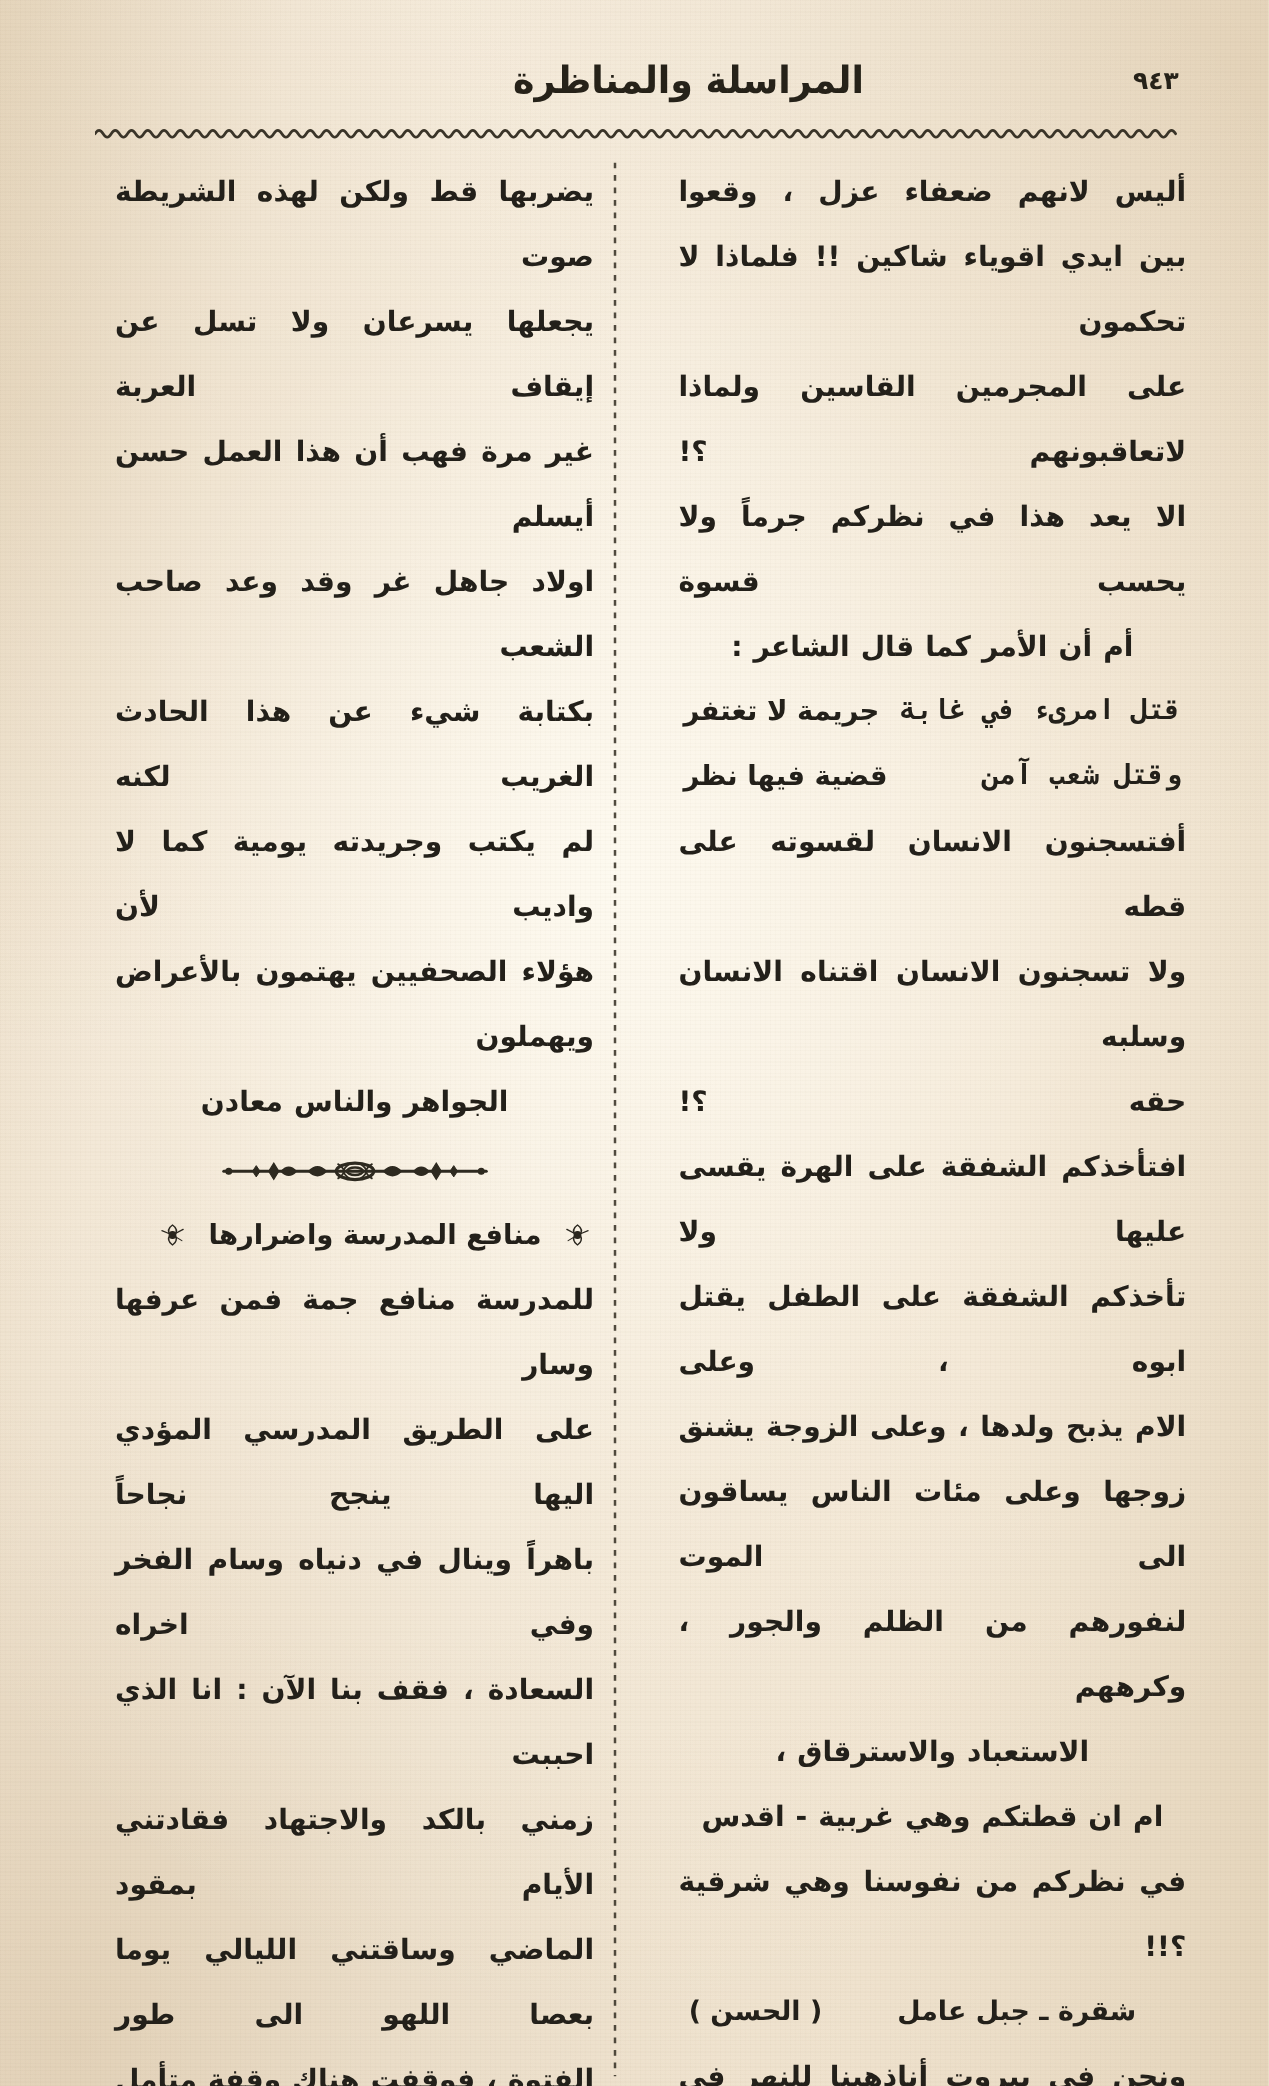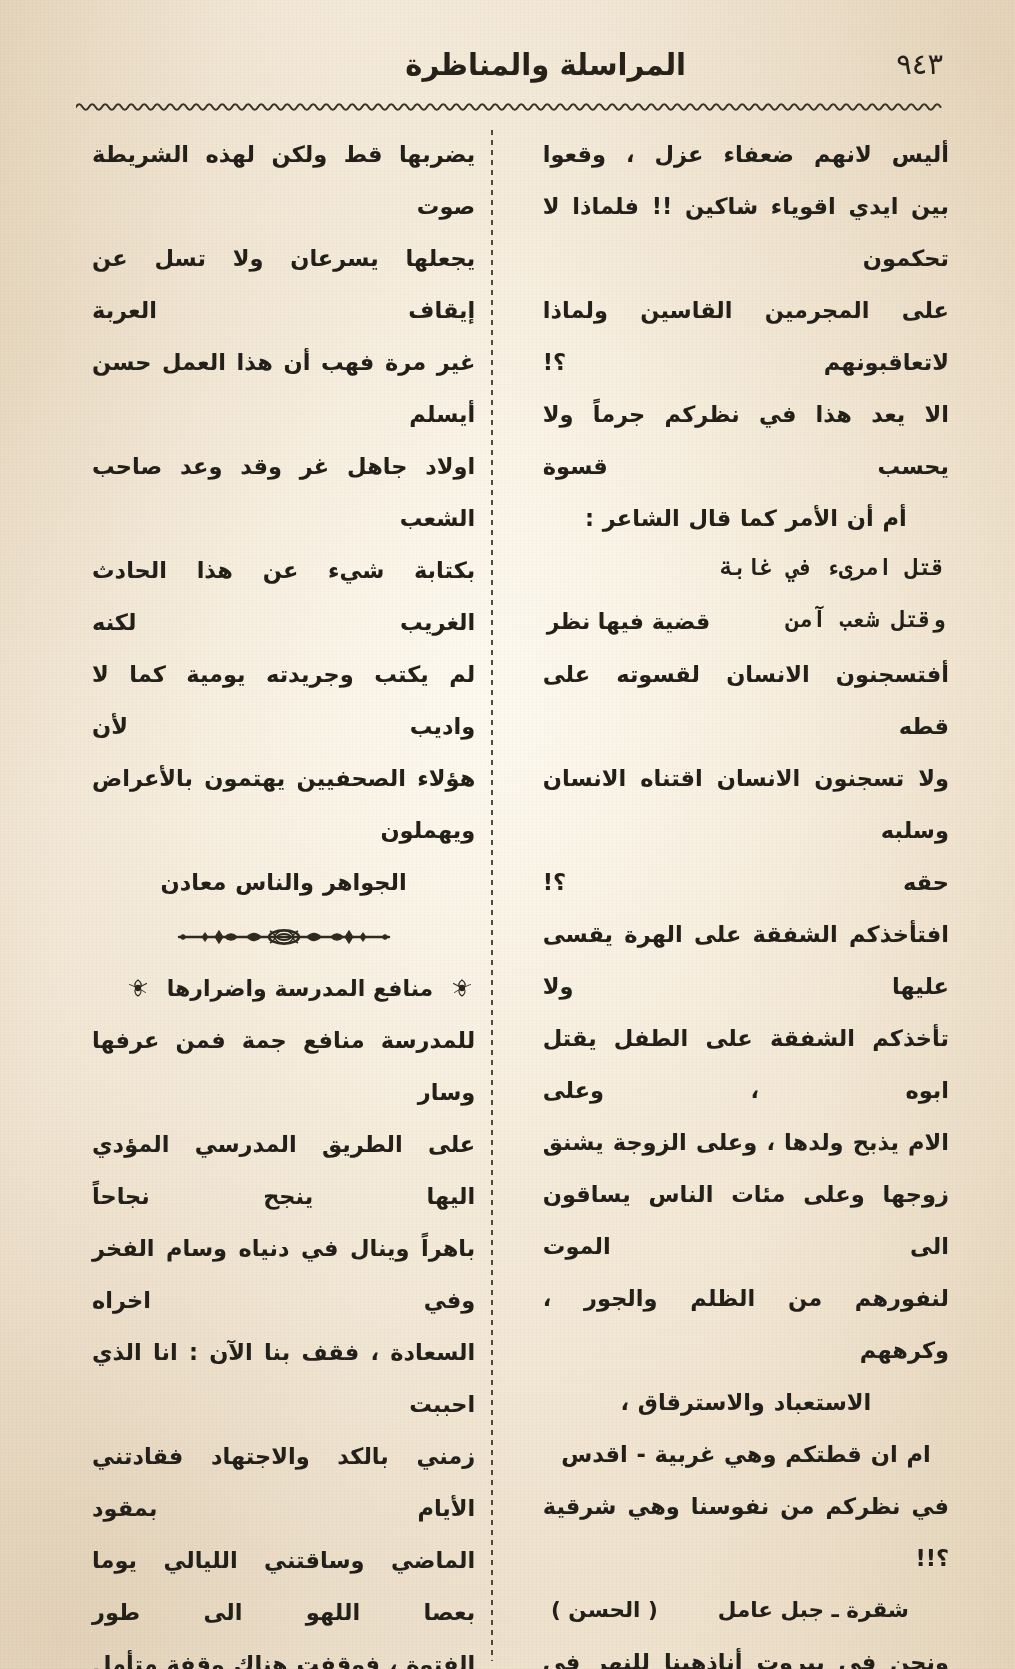--- a/index.html
+++ b/index.html
@@ -55,22 +55,22 @@
   .running-title {
     font-size: 30px;
     font-weight: 700;
     letter-spacing: 0px;
     color: #262219;
     font-family: "DejaVu Sans", "Liberation Sans", sans-serif;
     white-space: nowrap;
     transform: scaleX(.97);
   }
   .page-number {
-    font-size: 29px;
-    font-weight: 400;
+    font-size: 20px;
+    font-weight: 700;
     color: #262219;
     white-space: nowrap;
     letter-spacing: 2px;
   }
   .title-spacer { flex: 0 0 118px; }
 
   
   .wavy-rule {
     position: absolute;
     top: 100px;
@@ -223,20 +223,21 @@
     <div class="col col-right">
 
       <p class="ptxt">أليس لانهم  ضعفاء عزل ، وقعوا</p>
       <p class="ptxt">بين ايدي اقوياء شاكين !! فلماذا لا تحكمون</p>
       <p class="ptxt">على المجرمين القاسين ولماذا لاتعاقبونهم ؟!</p>
       <p class="ptxt">الا يعد هذا في نظركم جرماً ولا يحسب قسوة</p>
       <p class="ptxt center">أم أن الأمر كما قال الشاعر  :</p>
 
       <div class="verse">
         <span class="hemi a">قتل امرىء في غابة</span>
+        <span class="hemi b">جريمة لا  تغتفر</span>
       </div>
       <div class="verse">
         <span class="hemi a">وقتل شعب آمن</span>
         <span class="hemi b">قضية فيها  نظر</span>
       </div>
 
       <p class="ptxt">أفتسجنون الانسان لقسوته على قطه</p>
       <p class="ptxt">ولا تسجنون الانسان اقتناه الانسان وسلبه</p>
       <p class="ptxt frag-right">حقه  ؟!</p>
       <p class="ptxt">افتأخذكم الشفقة على الهرة يقسى عليها ولا</p>

